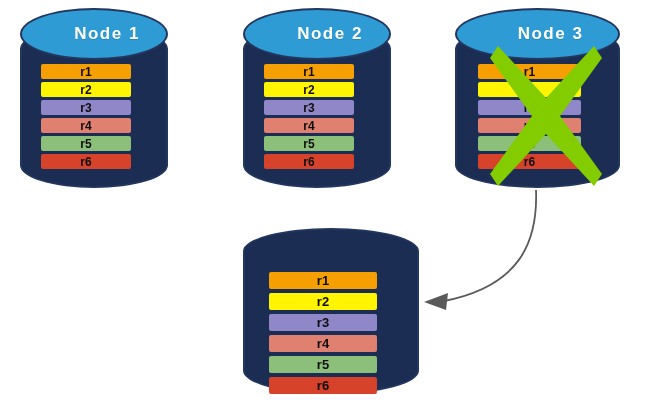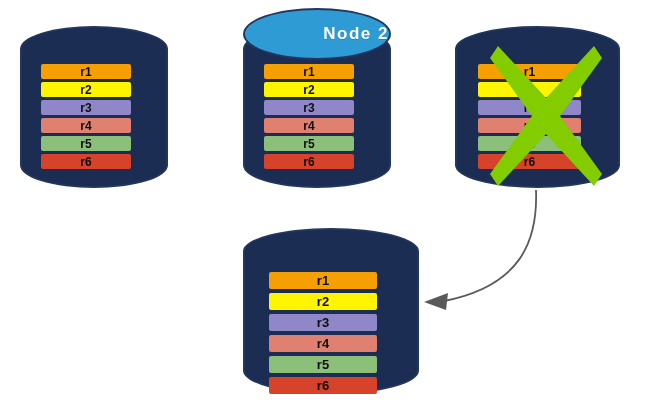--- a/index.html
+++ b/index.html
@@ -106,46 +106,52 @@
   <div class="node" id="node-1" style="left:20px; top:8px; width:148px; height:180px;">
     <div class="node-body" style="background: rgb(27, 45, 82); border-color: rgb(35, 54, 94);"></div>
     <div class="rows">
       <div class="row" style="background: rgb(245, 160, 0);">r1</div>
       <div class="row" style="background: rgb(255, 245, 0);">r2</div>
       <div class="row" style="background: rgb(144, 135, 200);">r3</div>
       <div class="row" style="background: rgb(224, 128, 112);">r4</div>
       <div class="row" style="background: rgb(140, 192, 122);">r5</div>
       <div class="row" style="background: rgb(214, 67, 42);">r6</div>
     </div>
+    <div class="node-top" style="background: rgb(46, 155, 212); border-color: rgb(35, 54, 94);">
+      <span class="node-title">Node 1</span>
+    </div>
   </div>
 
   <div class="node" id="node-2" style="left:243px; top:8px; width:148px; height:180px;">
     <div class="node-body" style="background: rgb(27, 45, 82); border-color: rgb(35, 54, 94);"></div>
     <div class="rows">
       <div class="row" style="background: rgb(245, 160, 0);">r1</div>
       <div class="row" style="background: rgb(255, 245, 0);">r2</div>
       <div class="row" style="background: rgb(144, 135, 200);">r3</div>
       <div class="row" style="background: rgb(224, 128, 112);">r4</div>
       <div class="row" style="background: rgb(140, 192, 122);">r5</div>
       <div class="row" style="background: rgb(214, 67, 42);">r6</div>
     </div>
-    <div class="node-top" style="background: rgb(46, 155, 212); border-color: rgb(35, 54, 94); justify-content: flex-end;">
+    <div class="node-top" style="background: rgb(46, 155, 212); border-color: rgb(35, 54, 94);">
       <span class="node-title">Node 2</span>
     </div>
   </div>
 
   <div class="node" id="node-3" style="left:455px; top:8px; width:165px; height:180px;">
     <div class="node-body" style="background: rgb(27, 45, 82); border-color: rgb(35, 54, 94);"></div>
     <div class="rows">
       <div class="row" style="background: rgb(245, 160, 0);">r1</div>
       <div class="row" style="background: rgb(255, 245, 0);">r2</div>
       <div class="row" style="background: rgb(144, 135, 200);">r3</div>
       <div class="row" style="background: rgb(224, 128, 112);">r4</div>
       <div class="row" style="background: rgb(140, 192, 122);">r5</div>
       <div class="row" style="background: rgb(214, 67, 42);">r6</div>
+    </div>
+    <div class="node-top" style="background: rgb(46, 155, 212); border-color: rgb(35, 54, 94);">
+      <span class="node-title">Node 3</span>
     </div>
   </div>
 
   <svg class="cross" style="left:490px; top:46px;" width="112" height="140" viewBox="0 0 112 140">
     <polygon id="cross-shape" points="8,0 56,52 104,0 112,12 70,70 112,128 104,140 56,88 8,140 0,128 42,70 0,12" fill="#82cc00"></polygon>
   </svg>
 
   <svg class="arrow" width="646" height="402" viewBox="0 0 646 402">
     <path id="arrow-path" d="M 536,190 C 538,242 520,286 444,301" fill="none" stroke="#5a5a5a" stroke-width="1.8"></path>
     <polygon id="arrow-head" points="424,302 448,293 446,310" fill="#5a5a5a"></polygon>

